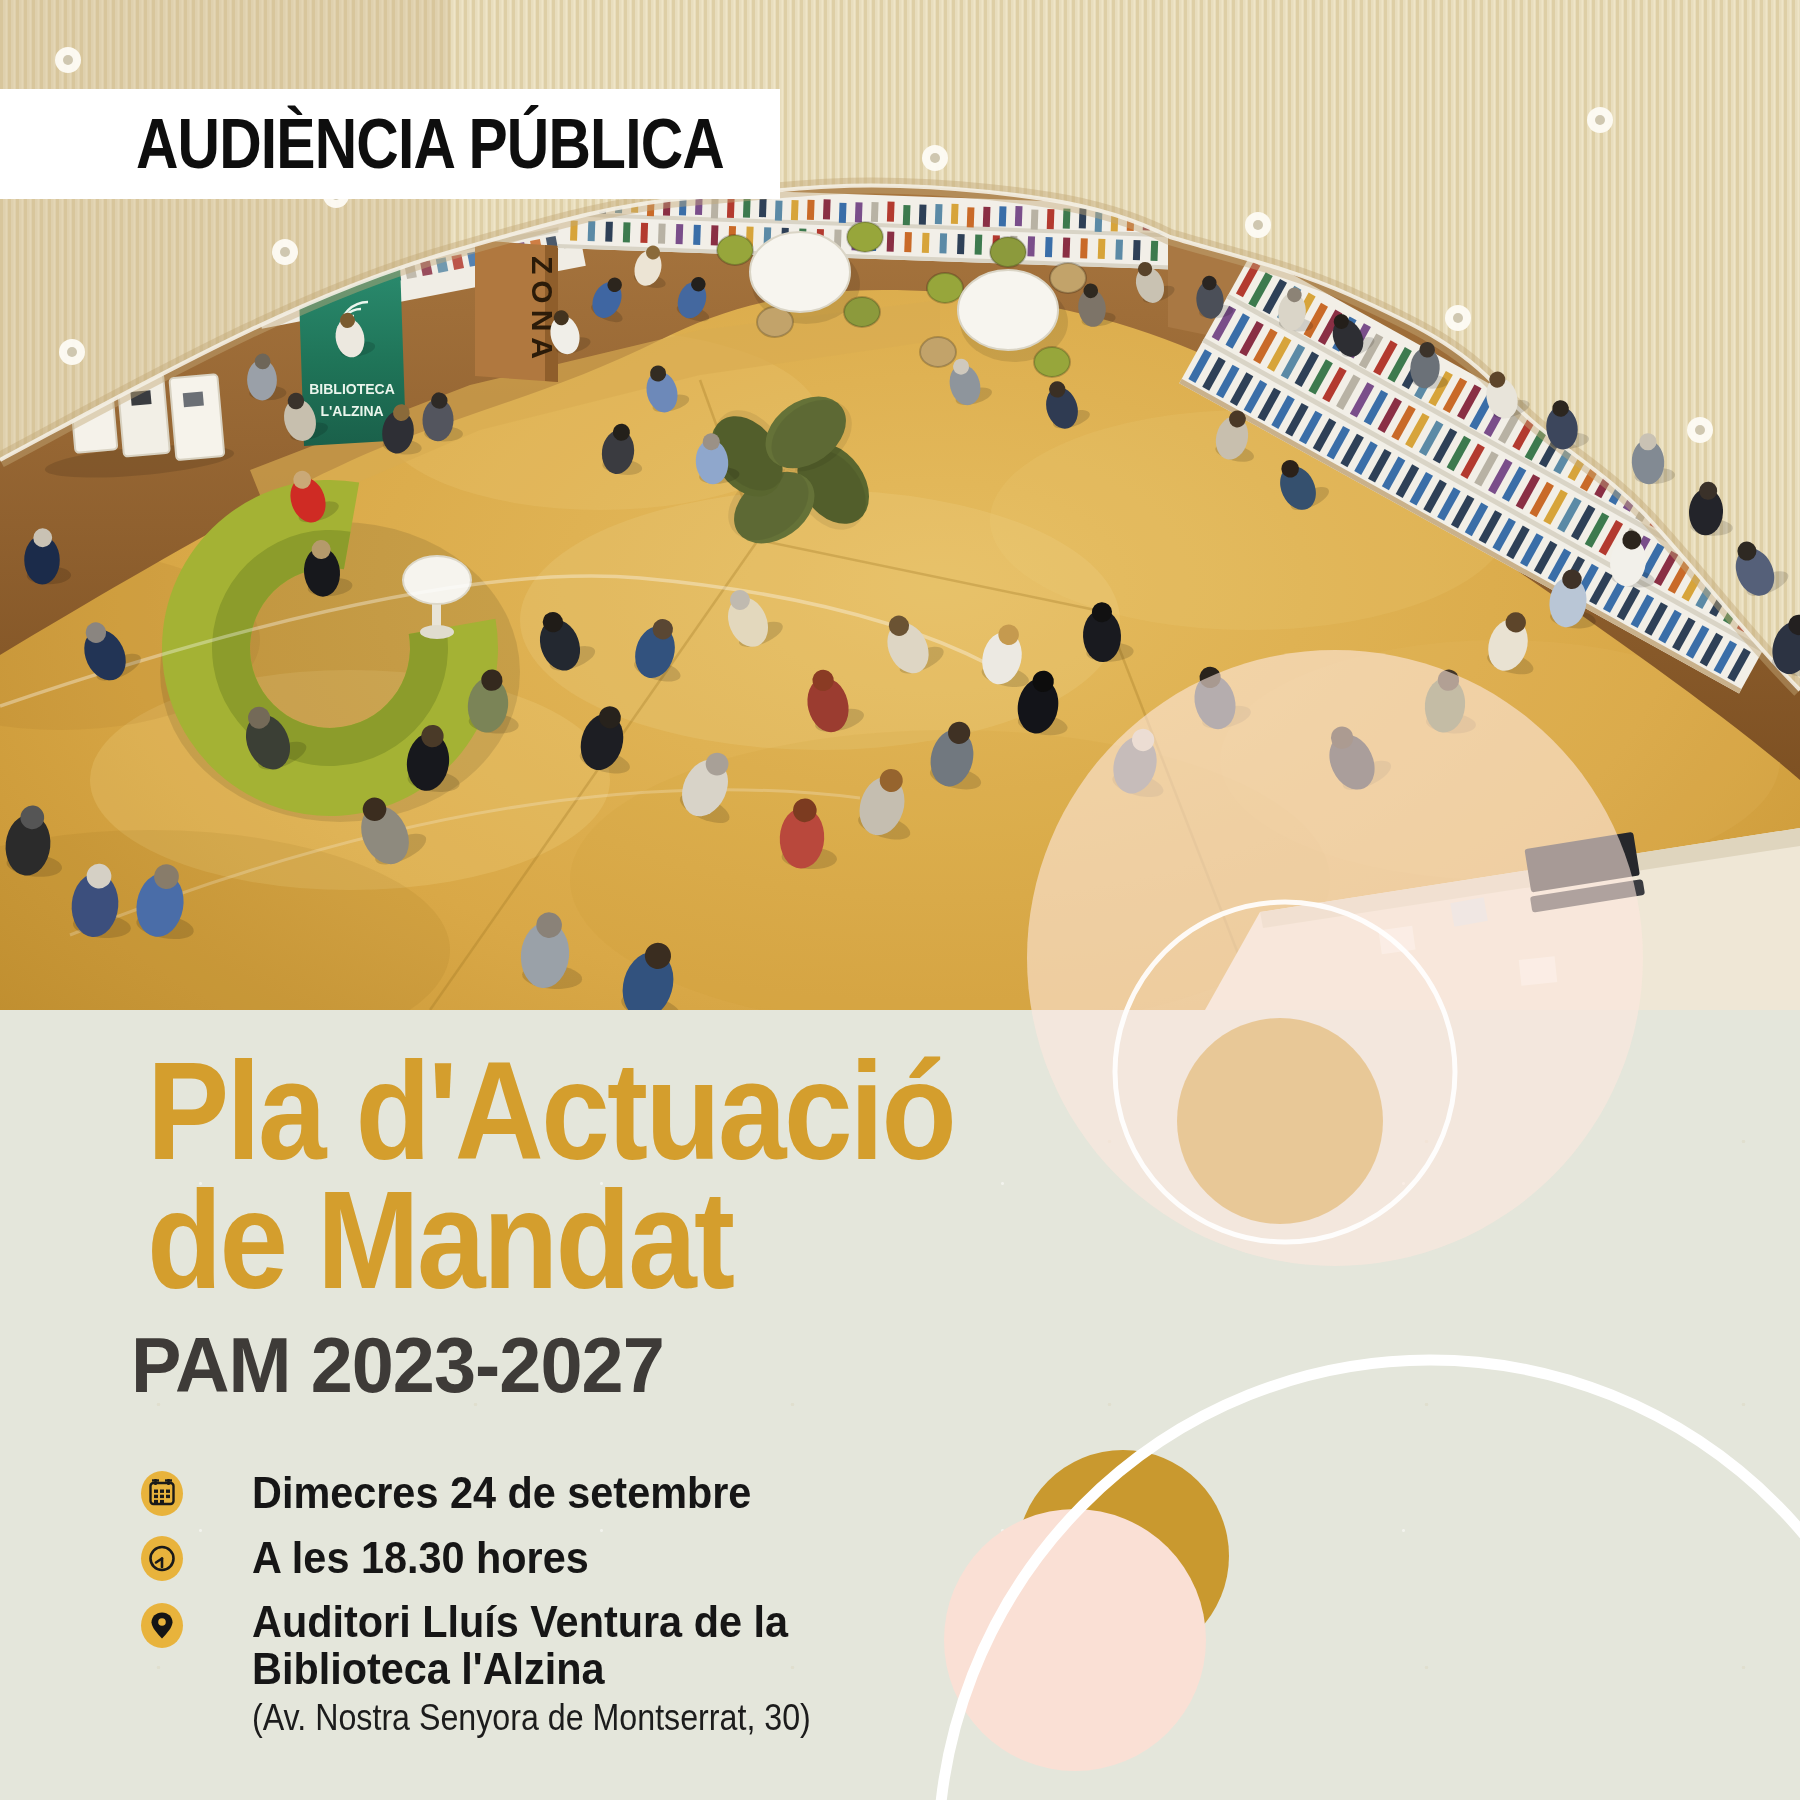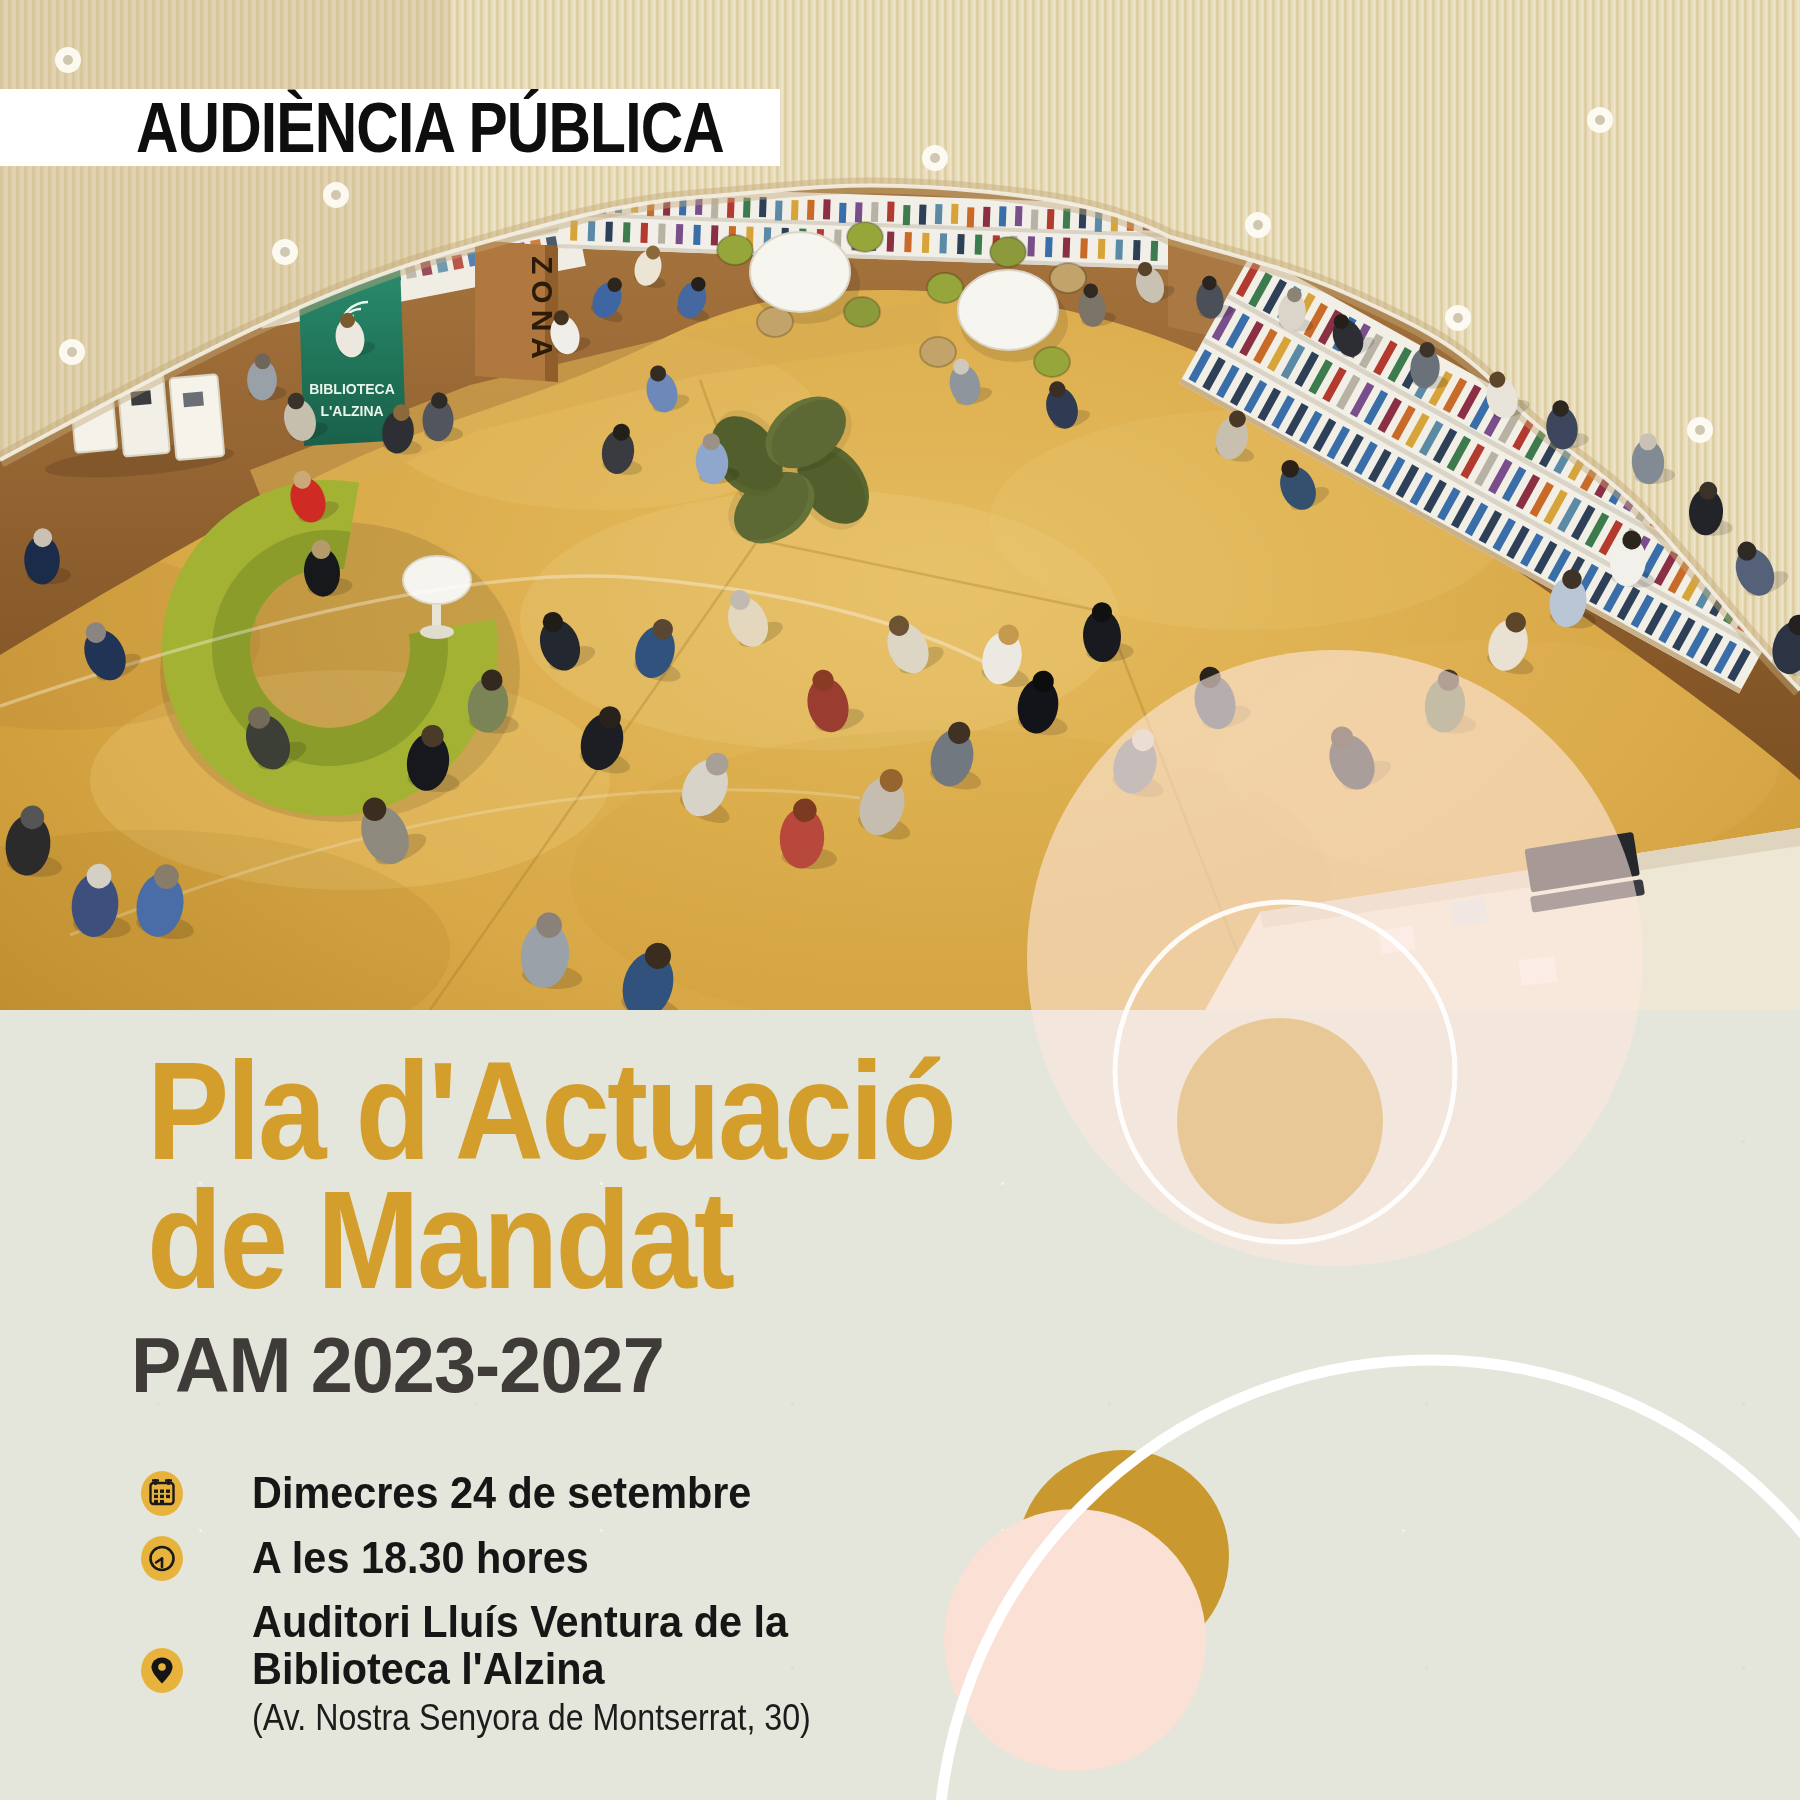--- a/index.html
+++ b/index.html
@@ -5,31 +5,31 @@
   html,body{margin:0;padding:0;background:#666;}
   .poster{position:relative;width:1800px;height:1800px;overflow:hidden;
           background:#E4E6DB;font-family:"Liberation Sans",sans-serif;}
   .photo-area{position:absolute;left:0;top:0;width:1800px;height:1010px;z-index:1;}
   .bottom-area{position:absolute;left:0;top:1010px;width:1800px;height:790px;z-index:1;
      background-color:#E4E6DB;
      background-image:radial-gradient(rgba(205,190,150,.18) 1.5px, transparent 2.2px),
                       radial-gradient(rgba(255,255,255,.5) 1.2px, transparent 2px);
      background-size:317px 263px, 401px 347px;}
   .decor-svg{position:absolute;left:0;top:0;width:1800px;height:1800px;z-index:3;pointer-events:none;}
-  .badge-band{position:absolute;left:0;top:89px;width:780px;height:77px;background:#ffffff;
+  .badge-band{position:absolute;left:0;top:89px;width:780px;height:110px;background:#ffffff;
      z-index:4;display:flex;align-items:center;padding-left:136px;box-sizing:border-box;}
   .badge-label{font-weight:700;font-size:70px;color:#0e0e0e;letter-spacing:-1px;
      transform:scaleX(.84);transform-origin:left center;white-space:nowrap;}
   .title-block{position:absolute;left:147px;top:1046px;z-index:4;
      font-weight:700;font-size:140px;line-height:129px;color:#D49E2D;letter-spacing:-3px;
      transform:scaleX(.88);transform-origin:left top;white-space:nowrap;}
   .subtitle{position:absolute;left:131px;top:1320px;z-index:4;font-weight:700;font-size:78px;
      color:#3E3B38;letter-spacing:-1px;transform:scaleX(.97);transform-origin:left top;white-space:nowrap;}
   .detail-row{position:absolute;left:140px;z-index:4;display:flex;align-items:center;gap:38px;}
-  .detail-row.multi{align-items:center;}
+  .detail-row.multi{align-items:flex-start;}
   .row-1{top:1467px;}
   .row-2{top:1532px;}
   .row-3{top:1598px;}
   .detail-icon{width:44px;height:47px;flex:0 0 44px;}
   .detail-text{margin-left:30px;font-weight:700;font-size:45px;color:#161616;
      transform:scaleX(.92);transform-origin:left center;white-space:nowrap;}
   .detail-lines{margin-left:30px;}
   .detail-line{font-weight:700;font-size:45px;line-height:47px;color:#161616;
      transform:scaleX(.92);transform-origin:left center;white-space:nowrap;}
   .detail-note{margin-top:5px;font-weight:400;font-size:37px;color:#1c1c1c;

